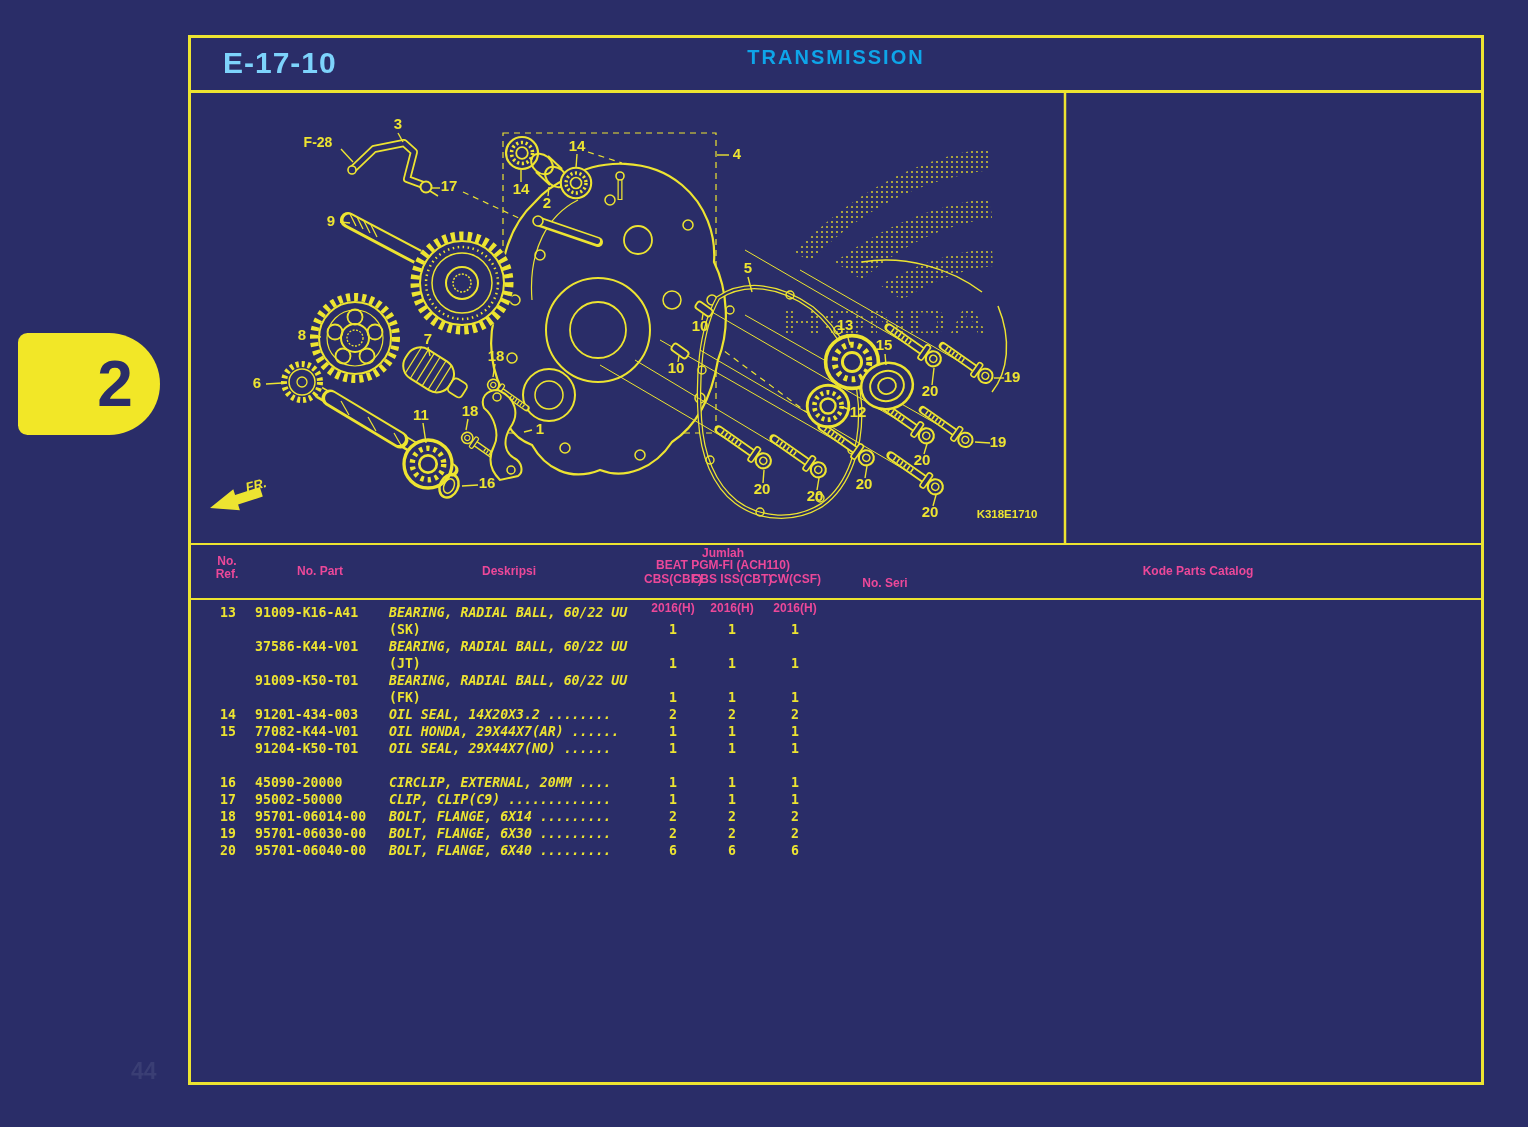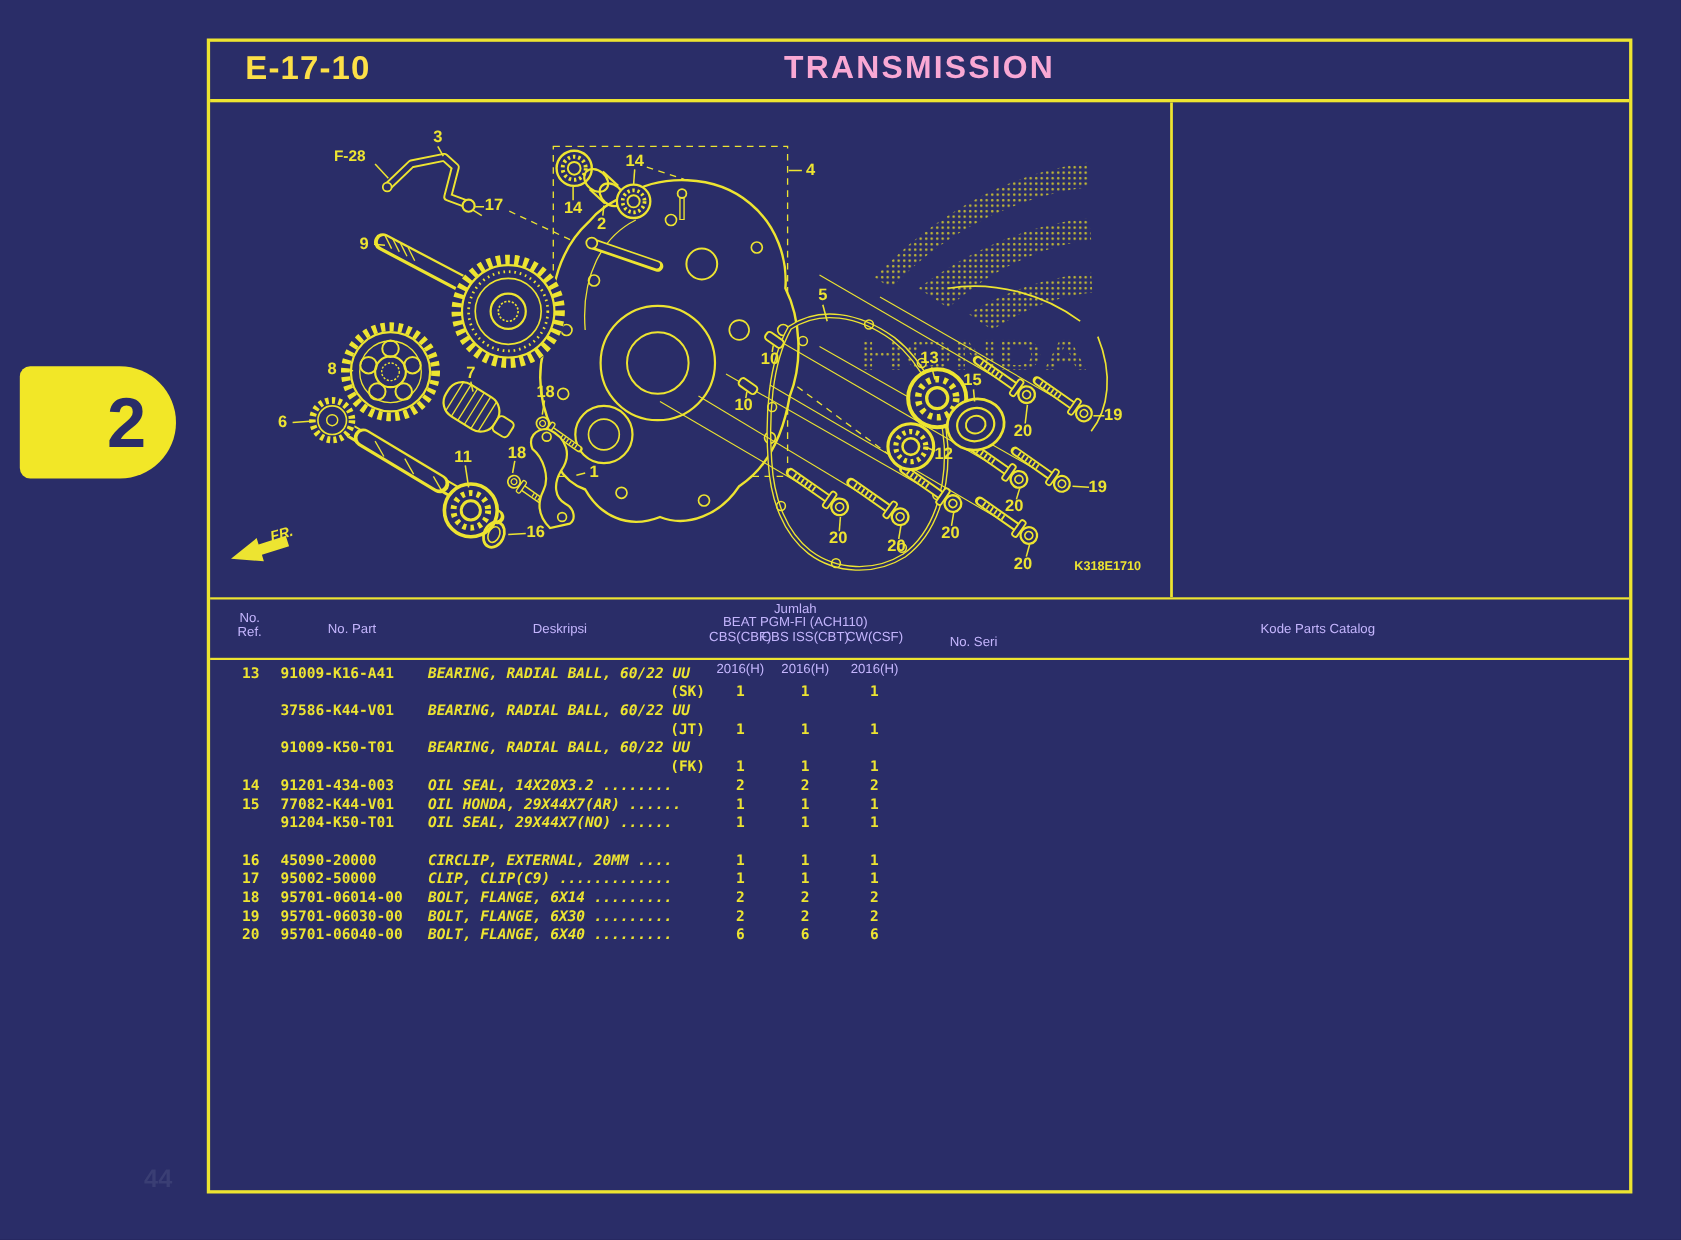--- a/index.html
+++ b/index.html
@@ -12,50 +12,50 @@
             padding-left:52px;box-sizing:border-box;}
   .side-tab span{color:#2a2d68;font-size:64px;font-weight:bold;line-height:1;}
 
   
   .page-number{position:absolute;left:131px;top:1058px;font-size:23px;font-weight:bold;color:#3a3e74;}
 
   
   .frame{position:absolute;left:188px;top:35px;width:1296px;height:1050px;border:3px solid #ede431;
          box-sizing:border-box;background:#2a2d68;}
   .header-band{position:relative;height:52px;border-bottom:3px solid #ede431;}
-  .header-code{position:absolute;left:32px;top:8px;font-size:30px;font-weight:bold;color:#fde047;letter-spacing:1px;}
-  .header-title{position:absolute;left:0;right:0;top:8px;text-align:center;font-size:29px;font-weight:bold;
-                color:#f9a8d4;letter-spacing:2px;}
+  .header-code{position:absolute;left:32px;top:8px;font-size:30px;font-weight:bold;color:#7dd3fc;letter-spacing:1px;}
+  .header-title{position:absolute;left:0;right:0;top:8px;text-align:center;font-size:20px;font-weight:bold;
+                color:#0ea5e9;letter-spacing:2px;}
 
   .diagram{position:relative;height:450px;border-bottom:2px solid #ede431;}
   .diagram svg{display:block;}
 
   
-  .thead{position:relative;height:53px;border-bottom:2px solid #ede431;color:#c4b5fd;font-weight:normal;}
+  .thead{position:relative;height:53px;border-bottom:2px solid #ede431;color:#ec4899;font-weight:bold;}
   .thead .lbl{position:absolute;text-align:center;font-size:12px;line-height:13px;}
   .h-noref{left:8px;top:10px;width:56px;}
   .h-part{left:64px;top:20px;width:130px;}
   .h-desk{left:253px;top:20px;width:130px;}
   .h-jumlah{left:432px;top:2px;width:200px;font-size:11px;}
   .h-model{left:402px;top:14px;width:260px;font-size:11px;}
   .h-v{width:110px;top:28px;font-size:9px;}
   .h-y{width:110px;top:39px;font-size:8.5px;margin-top:18px;}
   .v1{left:427px}.v2{left:486px}.v3{left:549px}
   .h-seri{left:634px;top:32px;width:120px;}
   .h-kode{left:927px;top:20px;width:160px;}
 
   
   .tbody{position:relative;padding-top:5px;font-family:"DejaVu Sans Mono",monospace;
          font-size:13.2px;font-weight:bold;color:#ede431;}
   .trow{position:relative;height:17px;}
   .trow span{position:absolute;top:0;white-space:pre;}
   .c-ref{left:16px;width:42px;text-align:center;}
   .c-part{left:64px;}
   .c-desc{left:198px;width:263px;font-style:italic;}
-  .c-desc2{left:198px;width:252px;text-align:right;}
+  .c-desc2{left:198px;width:252px;}
   .c-q{width:56px;text-align:center;}
   .q1{left:454px}.q2{left:513px}.q3{left:576px}
   .spacer{height:17px;}
 </style>
 </head>
 <body>
 
 <div class="page">
 
   <div class="side-tab">

